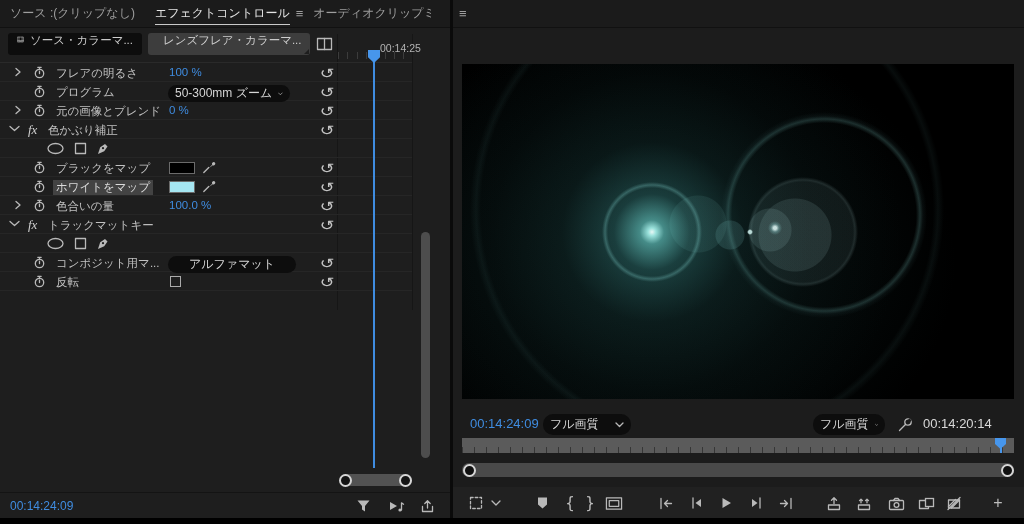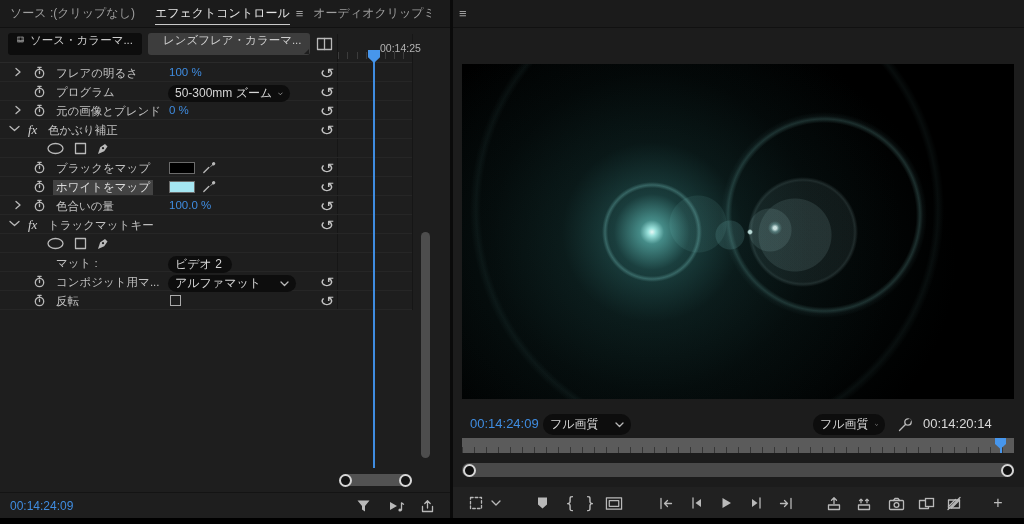--- a/index.html
+++ b/index.html
@@ -295,37 +295,28 @@
           <svg width="13" height="13" viewBox="0 0 13 13">
               <rect class="ico" x="1.5" y="1.5" width="10" height="10"></rect>
             </svg>
           <svg width="14" height="14" viewBox="0 0 14 14">
               <path class="ico-fill" d="M2 13 L4.2 6.2 L9 3 L11.5 5.5 L8.2 10.2 Z"></path>
               <circle cx="7" cy="7.2" r="1.1" fill="#1e1e1e"></circle>
             </svg>
         </span>
       </div>
 
-      <div class="row">
-        <span class="lbl">マット :</span>
-        <span class="pillwrap"><span class="pill" style="width:64px;">
-          <span>ビデオ 2</span>
-          <svg class="chev" width="9" height="6" viewBox="0 0 9 6">
-                <path class="ico" d="M1 1 l3.5 3.5 L8 1"></path>
-              </svg>
-        </span></span>
-      </div>
 
       <div class="row">
         <svg class="sw" width="13" height="13" viewBox="0 0 13 13">
             <circle class="ico" cx="6.5" cy="7.5" r="4.2"></circle>
             <path class="ico" d="M6.5 7.5 V5.2 M4.8 1.3 h3.4 M6.5 1.3 v1.8"></path>
           </svg>
         <span class="lbl">コンポジット用マ...</span>
-        <span class="pillwrap"><span class="pill" style="width:128px;">
+        <span class="pillwrap"><span class="pill" style="width:128px;flex-direction:column;">
           <span>アルファマット</span>
           <svg class="chev" width="9" height="6" viewBox="0 0 9 6">
                 <path class="ico" d="M1 1 l3.5 3.5 L8 1"></path>
               </svg>
         </span></span>
         <span class="resetcell"><span class="reset-glyph">↺</span></span>
       </div>
 
       <div class="row">
         <svg class="sw" width="13" height="13" viewBox="0 0 13 13">

